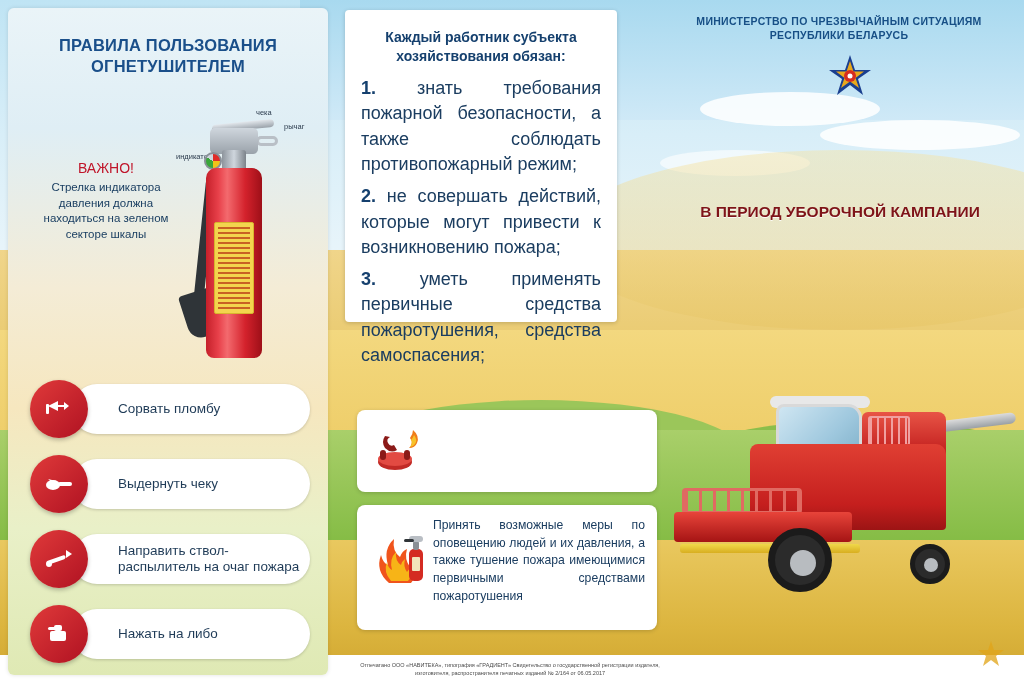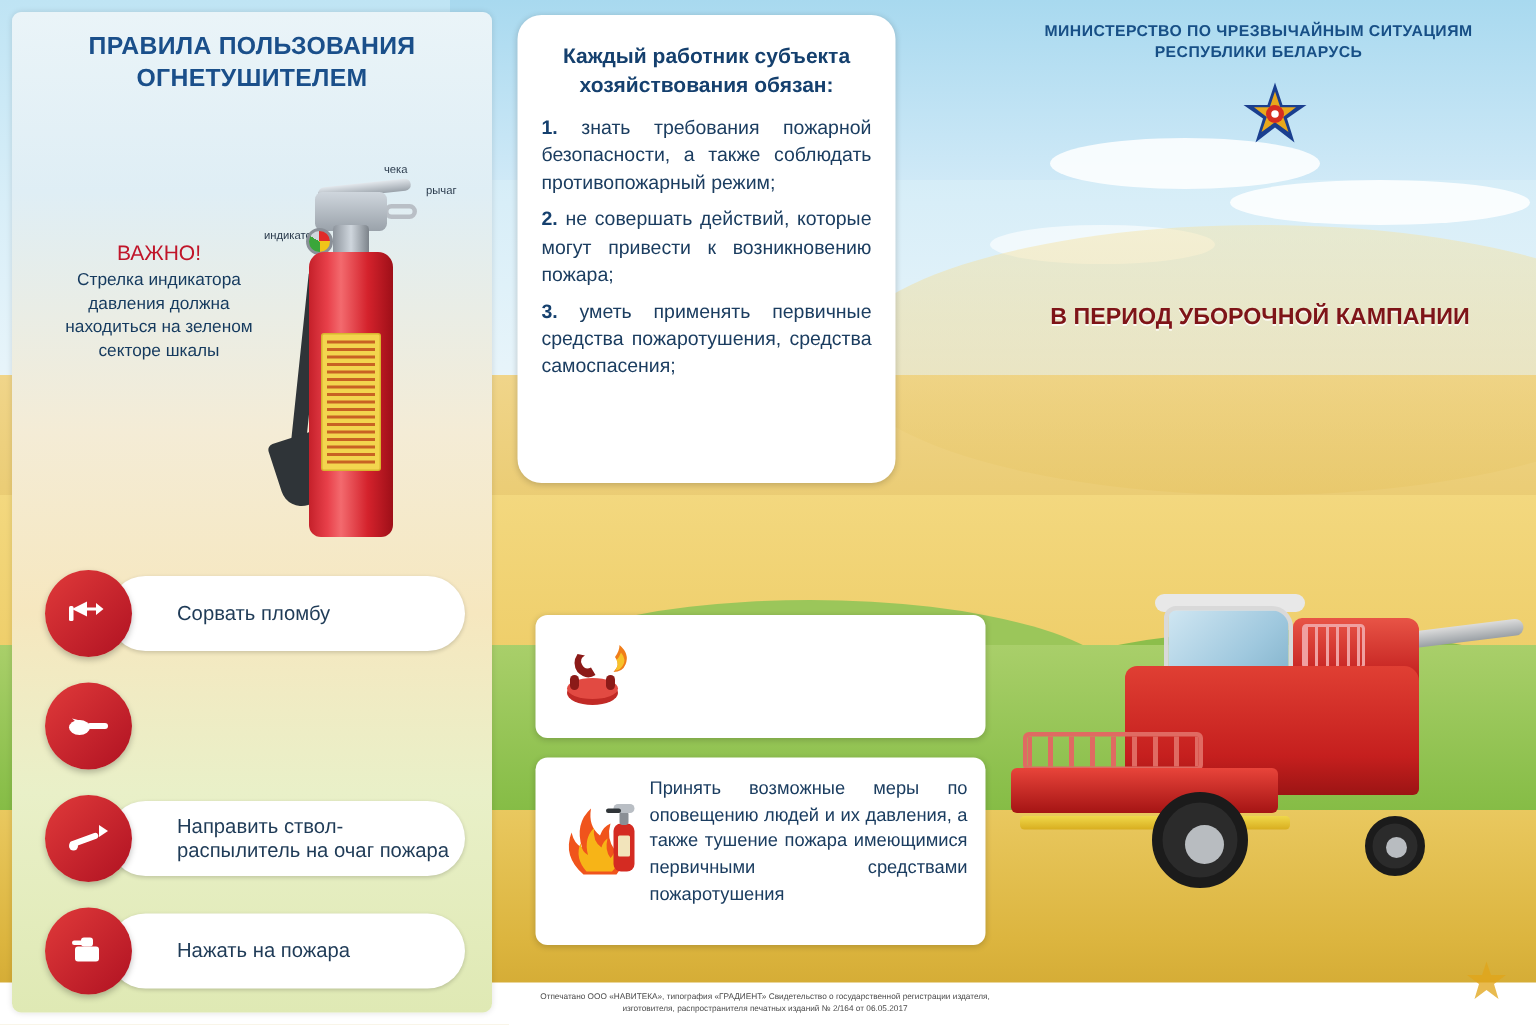--- a/index.html
+++ b/index.html
@@ -70,21 +70,21 @@
     border-radius: 6px;
     box-shadow: 0 0 4px rgba(0,0,0,.12);
     overflow: hidden;
   }
   .left-title {
     text-align: center;
     color: #1a4f8a;
     font-weight: bold;
     font-size: 16.5px;
     line-height: 1.3;
-    padding: 13px 16px 0 16px;
+    padding: 27px 16px 0 16px;
     letter-spacing: .2px;
   }
   .important-block {
     position: absolute; left: 28px; top: 152px; width: 140px;
     text-align: center;
   }
   .important-title {
     color: #c0152a; font-weight: normal; font-size: 14px; margin-bottom: 4px;
   }
   .important-text {
@@ -169,31 +169,31 @@
     border-radius: 50%;
     background: linear-gradient(135deg, #e03a3a 0%, #b01222 100%);
     box-shadow: 0 2px 4px rgba(0,0,0,.25);
     z-index: 2;
     display: flex; align-items: center; justify-content: center;
   }
   .step-icon svg { display: block; }
 
   
   .mid-card {
-    position: absolute; left: 345px; top: 10px; width: 252px; height: 312px;
-    background: #ffffff; border-radius: 16px;
+    position: absolute; left: 345px; top: 10px; width: 272px; height: 312px;
+    background: #ffffff; border-radius: 4px;
     box-shadow: 0 1px 4px rgba(0,0,0,.18);
     padding: 18px 16px 12px 16px;
   }
   .mid-title {
     text-align: center; color: #15406e; font-weight: bold;
     font-size: 14px; line-height: 1.35; margin-bottom: 10px;
   }
   .mid-item {
-    font-size: 13px; color: #1b3d60; line-height: 1.42;
+    font-size: 18px; color: #1b3d60; line-height: 1.42;
     text-align: justify; margin-bottom: 6px;
   }
   .mid-item b { color: #15406e; }
 
   
   .fire-title {
     position: absolute; left: 345px; top: 345px; width: 312px;
     text-align: center; color: #15406e; font-weight: bold;
     font-size: 14.5px; line-height: 1.35;
   }
@@ -378,20 +378,23 @@
           <svg width="34" height="34" viewBox="0 0 34 34">
             <g fill="#ffffff">
               <path d="M6 14 l10 -5 l0 4 l6 0 l0 -3 l5 4 l-5 4 l0 -3 l-6 0 l0 4 z"></path>
               <rect x="4" y="12" width="3" height="10" rx="1"></rect>
             </g>
           </svg>
         </div>
       </div>
 
       <div class="step">
+        <div class="step-pill">
+          <span class="step-text">Выдернуть чеку</span>
+        </div>
         <div class="step-icon">
           <svg width="34" height="34" viewBox="0 0 34 34">
             <g fill="#ffffff">
               <ellipse cx="11" cy="18" rx="7" ry="5"></ellipse>
               <rect x="16" y="15" width="14" height="4" rx="2"></rect>
               <path d="M6 12 l8 2 l-2 3 z"></path>
             </g>
           </svg>
         </div>
       </div>
@@ -406,21 +409,21 @@
               <rect x="4" y="16" width="20" height="4" rx="2" transform="rotate(-20 14 18)"></rect>
               <path d="M24 8 l6 4 l-6 4 z"></path>
               <circle cx="7" cy="22" r="3"></circle>
             </g>
           </svg>
         </div>
       </div>
 
       <div class="step">
         <div class="step-pill">
-          <span class="step-text">Нажать на пожара</span>
+          <span class="step-text">Нажать на либо</span>
         </div>
         <div class="step-icon">
           <svg width="34" height="34" viewBox="0 0 34 34">
             <g fill="#ffffff">
               <rect x="8" y="14" width="16" height="10" rx="2"></rect>
               <rect x="12" y="8" width="8" height="6" rx="2"></rect>
               <rect x="6" y="10" width="10" height="3" rx="1.5"></rect>
             </g>
           </svg>
         </div>

